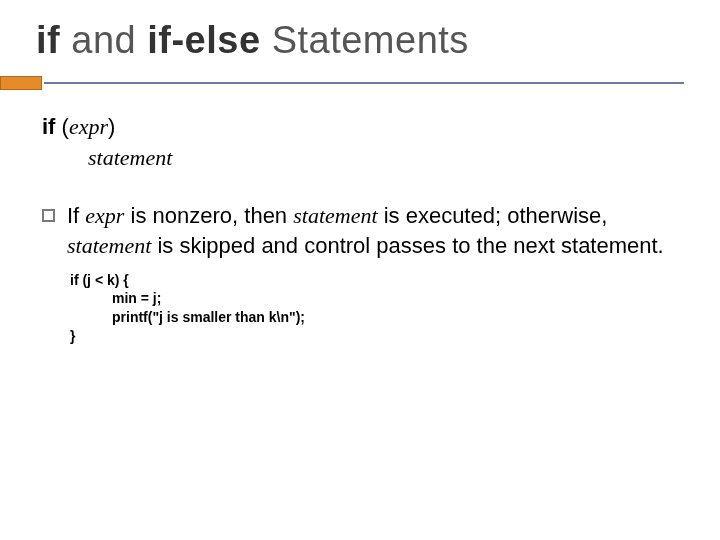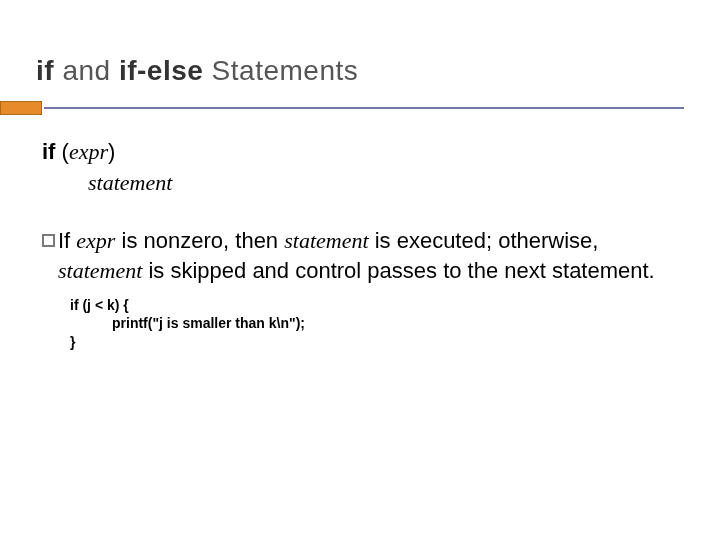--- a/index.html
+++ b/index.html
@@ -5,26 +5,25 @@
   * { margin: 0; padding: 0; box-sizing: border-box; }
   html, body { width: 720px; height: 540px; background: #fff; font-family: "Comic Sans MS", "Segoe UI", sans-serif; }
   .slide {
     width: 720px; height: 540px;
     position: relative;
     padding: 20px 36px 30px 36px;
     background: #fff;
     color: #000;
   }
   .title-line {
-    font-size: 28px;
+    font-size: 38px;
     color: #555;
     letter-spacing: 0.5px;
     line-height: 1.1;
     padding-bottom: 14px;
-    margin-top: 36px;
   }
   .title-line .bold { font-weight: bold; color: #333; }
   .title-line .bold2 { font-weight: bold; color: #333; }
   .accent-row {
     display: flex;
     align-items: stretch;
     height: 14px;
     width: calc(100% + 36px);
     margin-left: -36px;
     margin-bottom: 6px;
@@ -42,21 +41,21 @@
   .body {
     padding: 16px 6px 0 6px;
     font-size: 22px;
     line-height: 1.35;
   }
   .syntax { margin-bottom: 28px; }
   .syntax .ifkw { font-weight: bold; }
   .syntax .paren { }
   .syntax .italic { font-style: italic; font-family: "Times New Roman", serif; }
   .syntax-row2 { padding-left: 46px; font-style: italic; font-family: "Times New Roman", serif; margin-top: 2px; }
-  .bullet-row { display: flex; gap: 3px; margin-bottom: 10px; }
+  .bullet-row { display: flex; gap: 12px; margin-bottom: 10px; }
   .bullet-box {
     width: 13px; height: 13px; min-width: 13px;
     border: 2px solid #7a7a7a;
     margin-top: 8px;
     background: #fff;
   }
   .bullet-text { flex: 1; }
   .bullet-text .italic { font-style: italic; font-family: "Times New Roman", serif; }
   .code-block {
     margin-top: 10px;
@@ -93,19 +92,20 @@
 
     <div class="bullet-row">
       <div class="bullet-box"></div>
       <div class="bullet-text">
         <span>If </span><span class="italic">expr</span><span> is nonzero, then </span><span class="italic">statement</span><span> is executed; otherwise, </span><span class="italic">statement</span><span> is skipped and control passes to the next statement.</span>
       </div>
     </div>
 
     <div class="code-block">
       <div>if (j &lt; k) {</div>
+      <div class="code-indent">min = j;</div>
       <div class="code-indent">printf("j is smaller than k\n");</div>
       <div>}</div>
     </div>
 
   </div>
 
 </div>
 
 </body></html>

